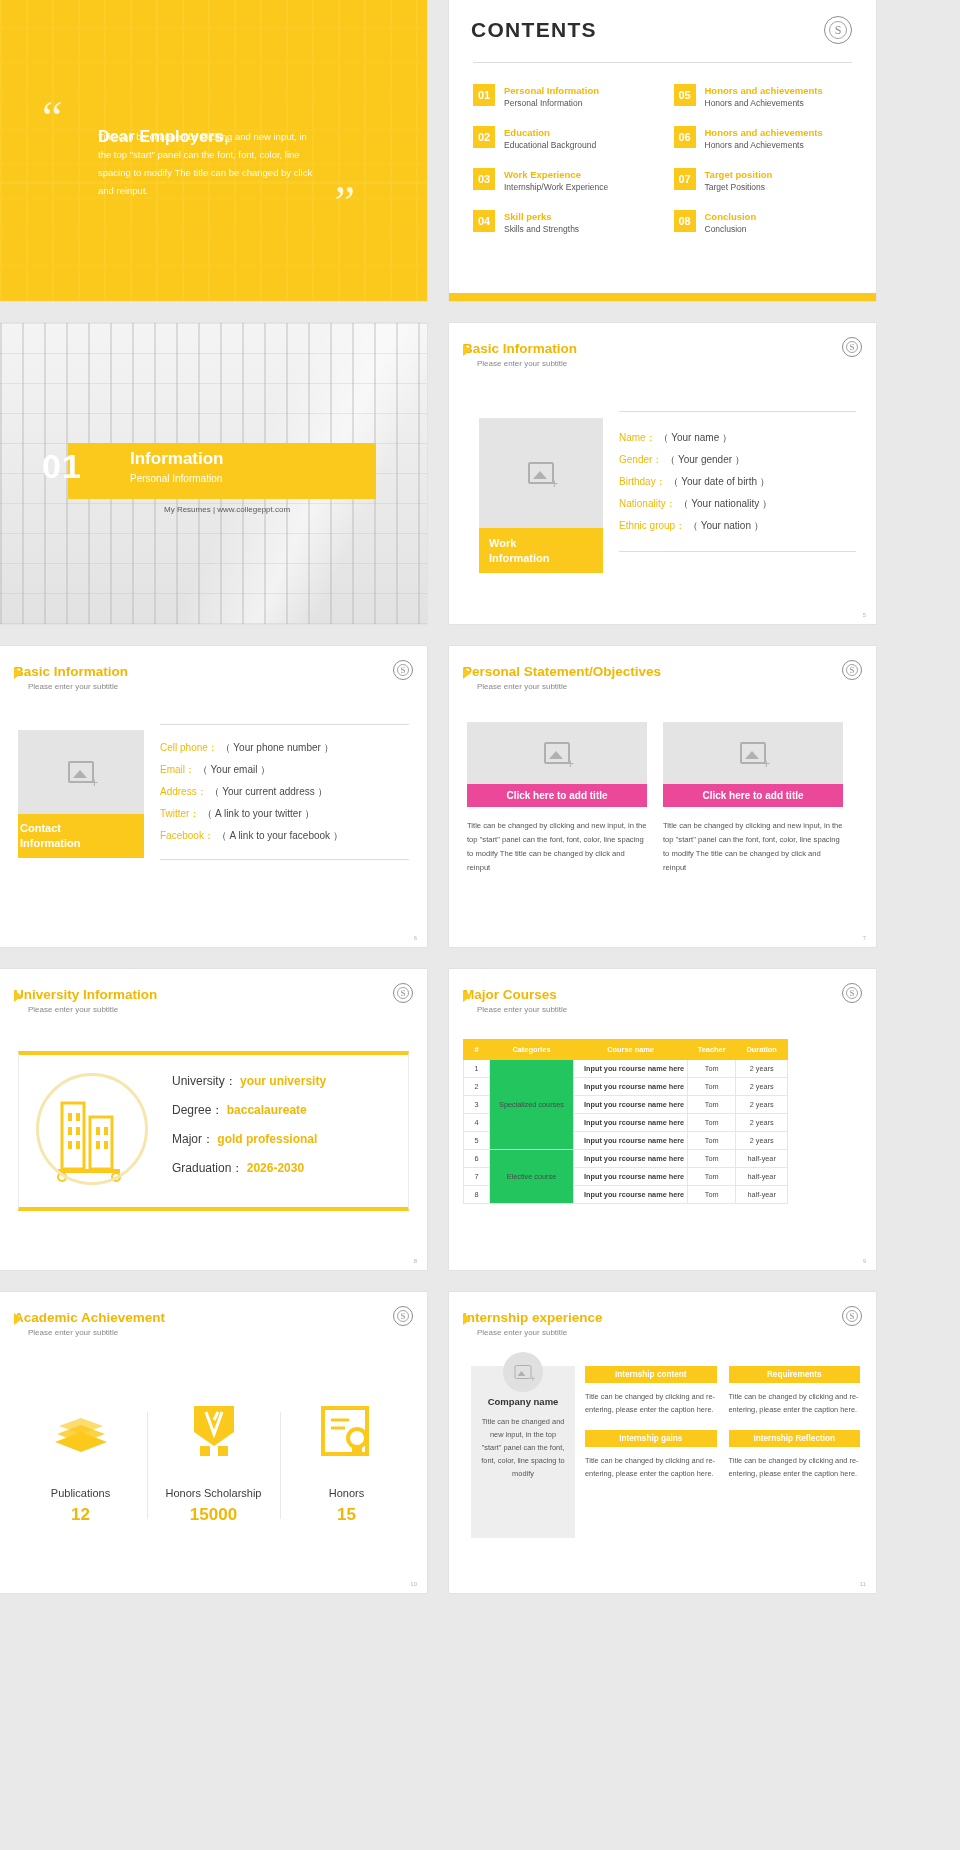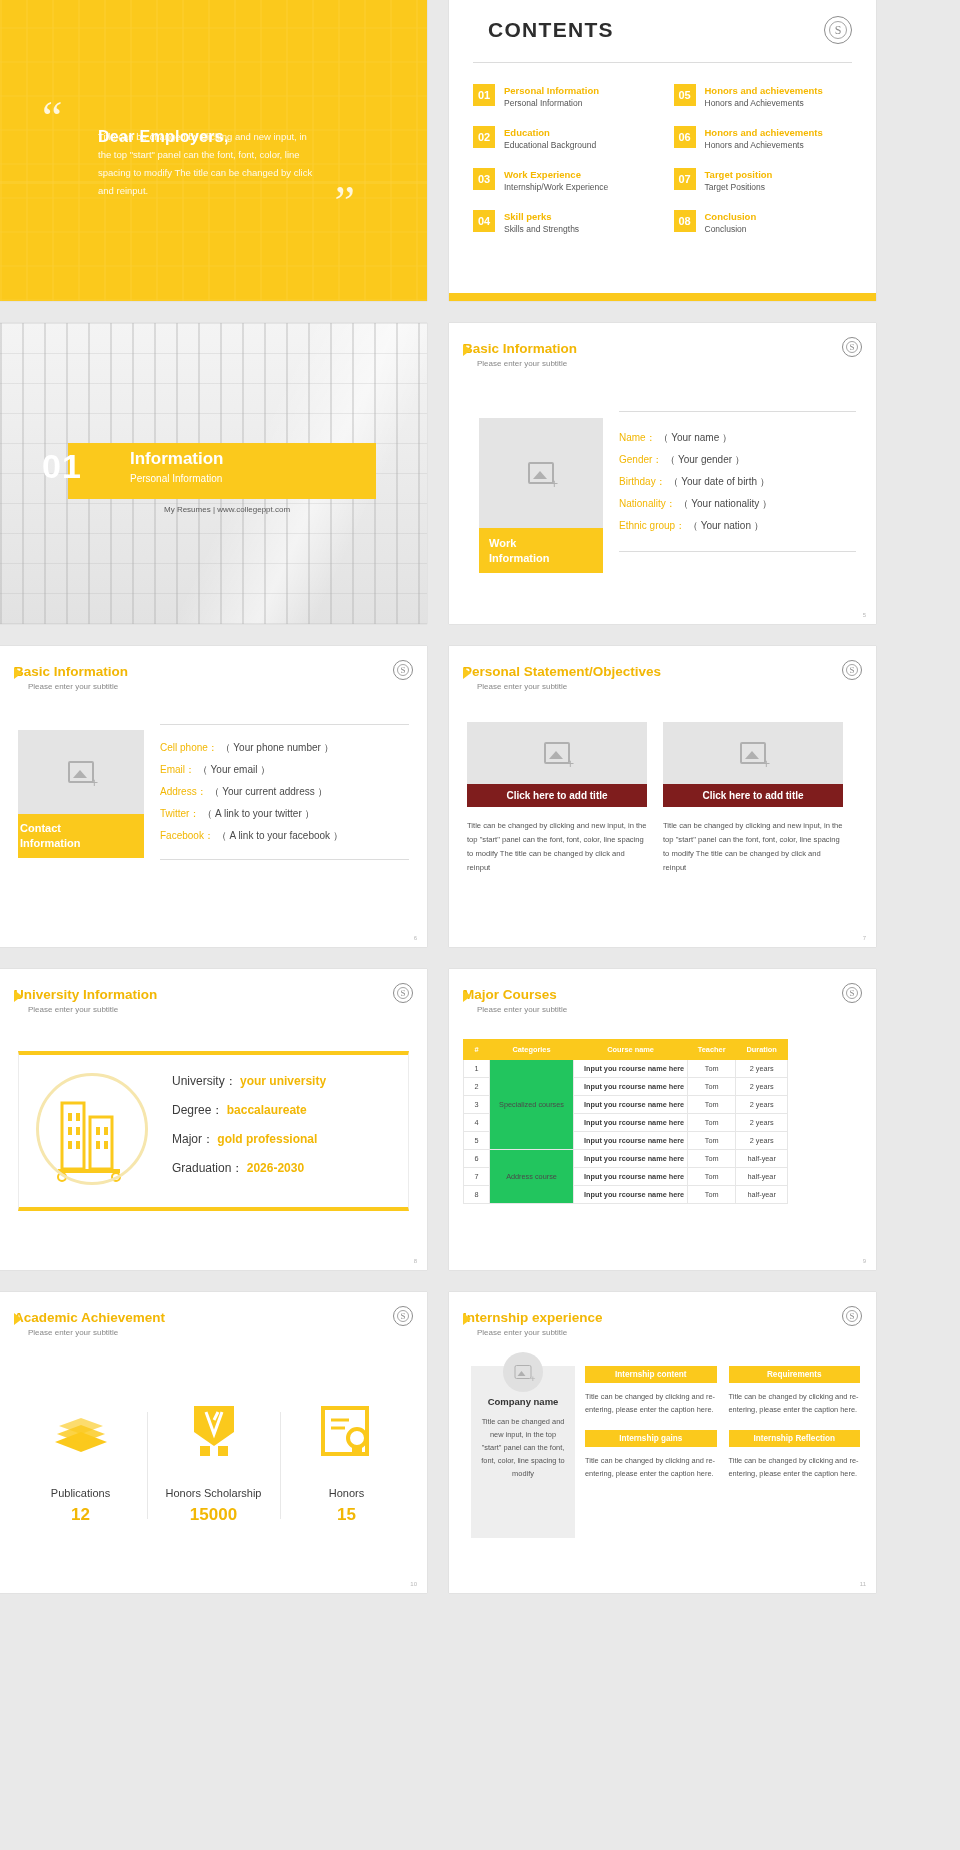--- a/index.html
+++ b/index.html
@@ -95,21 +95,21 @@
   .s-cover p.sub {
     position: absolute;
     left: 98px; top: 128px;
     width: 222px;
     font-size: 9.5px;
     line-height: 18px;
     color: rgba(255,255,255,.92);
   }
 
   
-  .s-contents { padding: 18px 39px; }
+  .s-contents { padding: 18px 22px; }
   .s-contents .title {
     font-size: 21px;
     font-weight: bold;
     letter-spacing: 1.3px;
     color: #2d2d2d;
   }
   .s-contents .logo-tr { position: absolute; right: 24px; top: 16px; }
   .s-contents .rule {
     position: absolute; left: 24px; right: 24px; top: 62px;
     height: 1px; background: #dcdcdc;
@@ -252,21 +252,21 @@
   .s5 .fields { position: absolute; left: 160px; top: 78px; right: 18px; }
   .s5 .fields .topline { height: 1px; background: #dcdcdc; margin-bottom: 12px; }
   .s5 .fields .botline { height: 1px; background: #dcdcdc; margin-top: 12px; }
 
   
   .s6 .col { position: absolute; top: 76px; width: 180px; }
   .s6 .col.a { left: 18px; }
   .s6 .col.b { left: 214px; }
   .s6 .imgbox { height: 62px; }
   .s6 .capbtn {
-    background: #7f1d1d; color: #fff;
+    background: #ec4899; color: #fff;
     font-size: 10px; font-weight: bold;
     text-align: center;
     padding: 6px 0;
   }
   .s6 .body {
     font-size: 7.6px;
     line-height: 14px;
     color: #555;
     margin-top: 12px;
   }
@@ -606,21 +606,21 @@
           <td>2 years</td>
         </tr>
         <tr>
           <td>5</td>
           <td class="course">Input you rcourse name here</td>
           <td>Tom</td>
           <td>2 years</td>
         </tr>
         <tr>
           <td>6</td>
-          <td class="cat" rowspan="3">Address course</td>
+          <td class="cat" rowspan="3">Elective course</td>
           <td class="course">Input you rcourse name here</td>
           <td>Tom</td>
           <td>half-year</td>
         </tr>
         <tr>
           <td>7</td>
           <td class="course">Input you rcourse name here</td>
           <td>Tom</td>
           <td>half-year</td>
         </tr>

